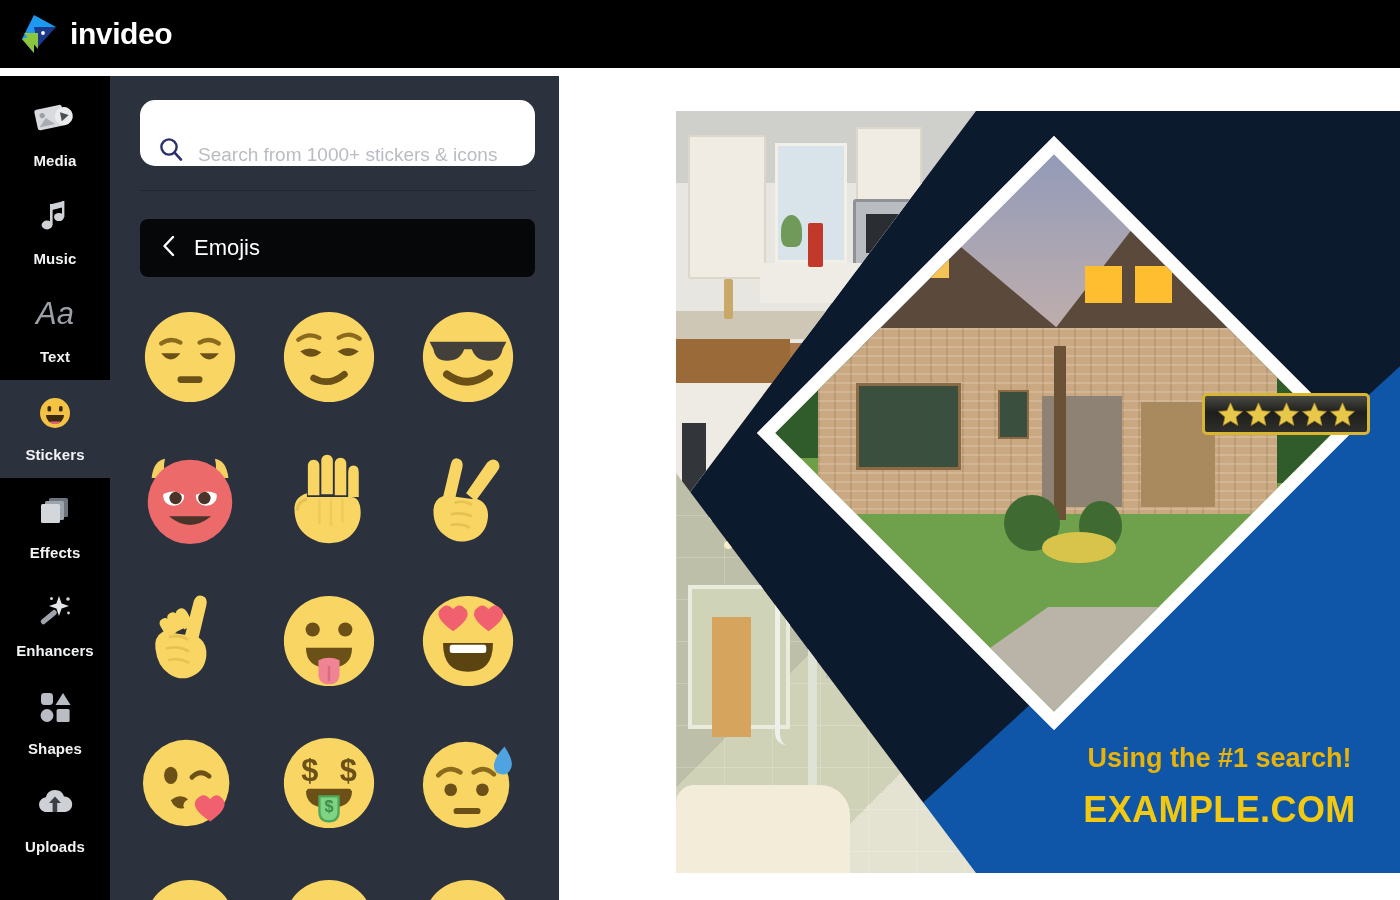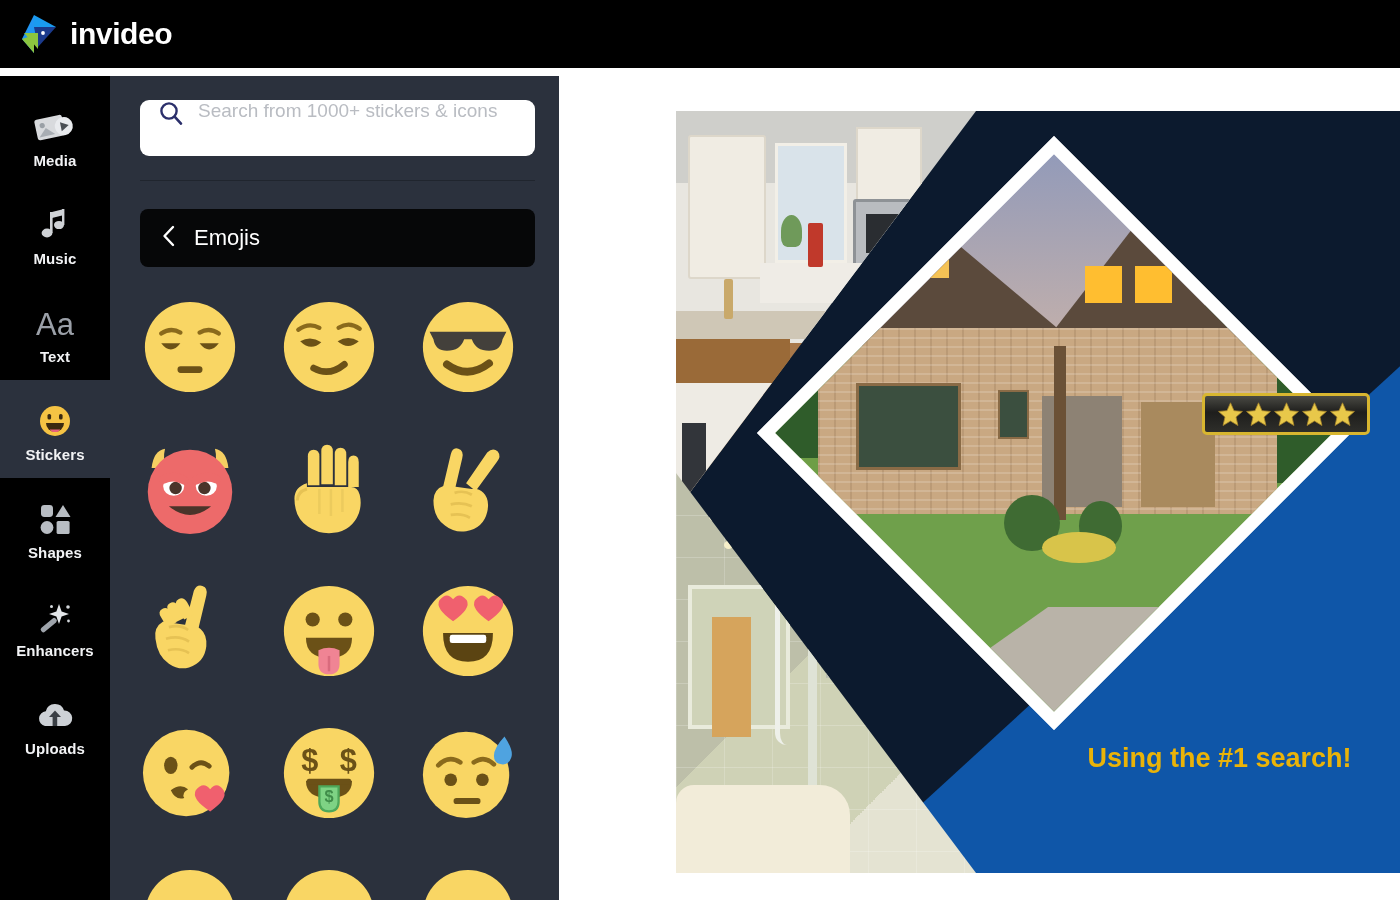--- a/index.html
+++ b/index.html
@@ -36,33 +36,33 @@
     color: #f2f3f5; font-size: 15px; font-weight: 600; letter-spacing: 0.1px;
   }
   .rail-item.active { background: #2b313d; }
   .rail-item.active::before,
   .rail-item.active::after {
     content: ""; position: absolute; right: 0; width: 18px; height: 18px;
     background: #000000;
   }
   .rail-item.active::before { top: -18px; border-bottom-right-radius: 18px; }
   .rail-item.active::after { bottom: -18px; border-top-right-radius: 18px; }
-  .rail-icon { height: 42px; display: flex; align-items: flex-end; justify-content: center; }
+  .rail-icon { height: 42px; display: flex; align-items: flex-start; justify-content: center; font-style: italic; }
   .rail-icon svg { display: block; }
   .aa-icon { color: #9ba0a8; font-size: 31px; font-weight: 400; line-height: 1; }
 
   
   .panel {
     position: absolute; left: 110px; top: 76px; width: 449px; height: 824px;
     background: #2b313d; overflow: hidden;
   }
   .search-wrap { padding: 24px 24px 0 30px; }
   .searchbox {
-    height: 56px; background: #ffffff; border-radius: 9px;
-    display: flex; align-items: flex-start; padding: 0 18px; gap: 14px;
+    height: 66px; background: #ffffff; border-radius: 15px;
+    display: flex; align-items: flex-end; padding: 0 18px; gap: 14px;
   }
   .searchbox svg { flex: 0 0 auto; }
   .search-input {
     border: 0; outline: 0; background: transparent; width: 100%;
     font-family: "Liberation Sans", sans-serif; font-size: 19px; color: #2b313d;
   }
   .search-input::placeholder { color: #b9bcc2; }
   .divider { margin: 24px 24px 0 30px; height: 1px; background: #20252e; }
   .cat-header {
     margin: 28px 24px 0 30px; height: 58px; background: #060708;
@@ -284,44 +284,54 @@
           <circle cx="17" cy="17" r="15" fill="#f5c344"></circle>
           <rect x="9.5" y="10" width="3.6" height="5.6" rx="1.6" fill="#3b2a10"></rect>
           <rect x="21" y="10" width="3.6" height="5.6" rx="1.6" fill="#3b2a10"></rect>
           <path d="M8 19 H26 A9 9 0 0 1 8 19 Z" fill="#3b2a10"></path>
           <path d="M11.5 25.4 A7 7 0 0 0 22.5 25.4 Z" fill="#e8607a"></path>
         </svg>
       </div>
       <div class="label">Stickers</div>
     </div>
 
-
     <div class="rail-item">
       <div class="rail-icon">
-        <svg width="34" height="34" viewBox="0 0 34 34">
-          <rect x="3" y="3" width="12" height="12" rx="3.4" fill="#b8bdc3"></rect>
-          <polygon points="25,3 32.5,15 17.5,15" fill="#b8bdc3"></polygon>
-          <circle cx="9" cy="25.5" r="6.4" fill="#b8bdc3"></circle>
-          <rect x="18.6" y="19" width="13" height="13" rx="1.6" fill="#b8bdc3"></rect>
-        </svg>
-      </div>
-      <div class="label">Shapes</div>
+        <svg width="36" height="34" viewBox="0 0 36 34">
+          <rect x="12" y="4" width="19" height="19" rx="1.6" fill="#6f757c"></rect>
+          <rect x="8" y="7" width="19" height="19" rx="1.6" fill="#9ea4ab"></rect>
+          <rect x="4" y="10" width="19" height="19" rx="1.6" fill="#d3d7db"></rect>
+        </svg>
+      </div>
+      <div class="label">Effects</div>
     </div>
 
     <div class="rail-item">
       <div class="rail-icon">
         <svg width="36" height="34" viewBox="0 0 36 34">
           <rect x="2" y="23" width="19" height="5.2" rx="2.2" transform="rotate(-40 11 25)" fill="#9ea4ab"></rect>
           <path d="M22 4 L24.6 11.4 L32 14 L24.6 16.6 L22 24 L19.4 16.6 L12 14 L19.4 11.4 Z" fill="#e3e6e9"></path>
           <circle cx="31" cy="7" r="1.8" fill="#d3d7db"></circle>
           <circle cx="14.5" cy="6.5" r="1.5" fill="#d3d7db"></circle>
           <circle cx="31.5" cy="21" r="1.4" fill="#d3d7db"></circle>
         </svg>
       </div>
       <div class="label">Enhancers</div>
+    </div>
+
+    <div class="rail-item">
+      <div class="rail-icon">
+        <svg width="34" height="34" viewBox="0 0 34 34">
+          <rect x="3" y="3" width="12" height="12" rx="3.4" fill="#b8bdc3"></rect>
+          <polygon points="25,3 32.5,15 17.5,15" fill="#b8bdc3"></polygon>
+          <circle cx="9" cy="25.5" r="6.4" fill="#b8bdc3"></circle>
+          <rect x="18.6" y="19" width="13" height="13" rx="1.6" fill="#b8bdc3"></rect>
+        </svg>
+      </div>
+      <div class="label">Shapes</div>
     </div>
 
     <div class="rail-item">
       <div class="rail-icon">
         <svg width="40" height="30" viewBox="0 0 40 30">
           <path d="M10 24 A7.5 7.5 0 0 1 10.8 9.2 A9.5 9.5 0 0 1 29 8.6 A7.2 7.2 0 0 1 30 24 Z" fill="#cdd1d6"></path>
           <rect x="17.6" y="13" width="4.6" height="11" fill="#3a3f45"></rect>
           <polygon points="20,8.5 26,15 14,15" fill="#3a3f45"></polygon>
         </svg>
       </div>
@@ -607,17 +617,18 @@
             </svg>
           </span>
         <span>
             <svg width="27" height="27" viewBox="0 0 24 24">
               <polygon points="12,1.6 15.1,8.6 22.6,9.3 16.9,14.3 18.6,21.8 12,17.8 5.4,21.8 7.1,14.3 1.4,9.3 8.9,8.6" fill="#e8c84a" stroke="#a8862a" stroke-width="0.7"></polygon>
             </svg>
           </span>
       </div>
 
       <div class="tagline">Using the #1 search!</div>
+      <div class="site-url">EXAMPLE.COM</div>
 
     </div>
   </div>
 
 </div>
 
 </body></html>

